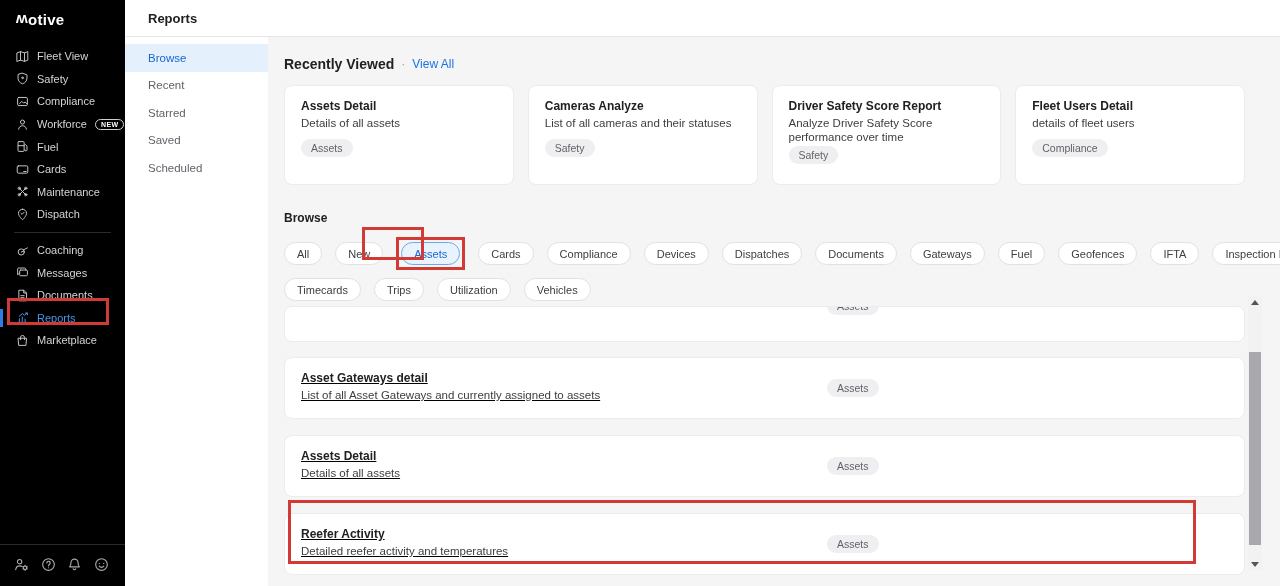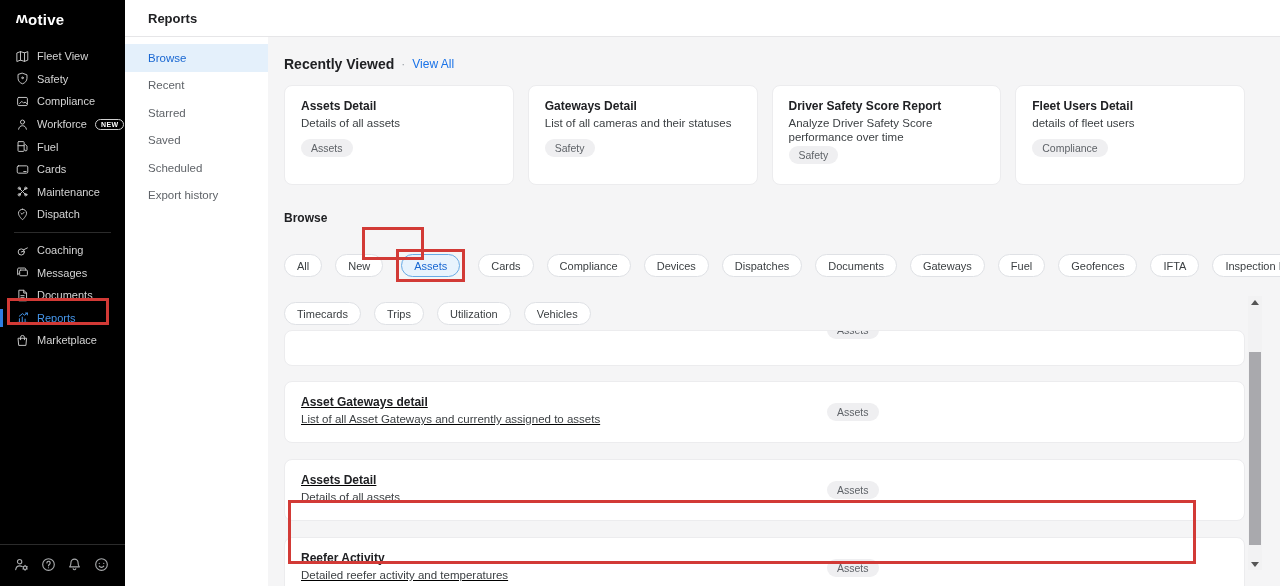--- a/index.html
+++ b/index.html
@@ -58,21 +58,21 @@
   .card-title { font-size:12px; font-weight:bold; color:#202124; }
   .card-desc { font-size:11.5px; color:#3c4043; margin-top:3px; line-height:1.25; }
   .tag { display:inline-block; background:#efeff1; color:#5f6368; font-size:10.5px; border-radius:10px; padding:3px 10px; }
   .card .tag { margin-top:9px; }
   .card:nth-child(3) .tag { margin-top:0; }
 
   .browse-heading { margin-top:26px; font-size:12px; font-weight:bold; color:#202124; }
 
   .chip-row { display:flex; align-items:center; gap:13px; margin-top:12px; flex-wrap:nowrap; }
   .chip-row + .chip-row { margin-top:8px; }
-  .chip-wrap { display:inline-flex;margin-top:12px; }
+  .chip-wrap { display:inline-flex; }
   .chip-wrap.annotated { border:3px solid #d23a36; padding:2px 2px; }
   .chip { height:23px; padding:0 12px; border-radius:12px; border:1px solid #dfe1e5; background:#fff; color:#3c4043;
           font-size:11px; display:inline-flex; align-items:center; cursor:pointer; white-space:nowrap;
           font-family:"Liberation Sans",sans-serif; }
   .chip.selected { color:#1967d2; border:1.5px solid #69abe6; background:#e8f3fd; }
 
   .report-list { margin-top:5px; }
   .rrow { position:relative; background:#fff; border:1px solid #ececee; border-radius:8px; height:62px; padding:13px 0 0 16px;
           margin-bottom:16px; cursor:pointer;text-decoration:underline; }
   .rrow-title { font-size:12px; font-weight:bold; color:#202124; }
@@ -303,44 +303,41 @@
           </div>
 
           <div class="subnav-item">
             <span>Saved</span>
           </div>
 
           <div class="subnav-item">
             <span>Scheduled</span>
           </div>
 
-          <div class="subnav-item">
-            <span>Export history</span>
-          </div>
 
       </div>
 
       <div class="main">
 
         <div class="recent-header">
           <span class="recent-heading">Recently Viewed</span>
           <span class="dot-sep">·</span>
           <span class="view-all">View All</span>
         </div>
 
         <div class="cards">
 
             <div class="card">
               <div class="card-title">Assets Detail</div>
               <div class="card-desc">Details of all assets</div>
               <span class="tag">Assets</span>
             </div>
 
             <div class="card">
-              <div class="card-title">Gateways Detail</div>
+              <div class="card-title">Cameras Analyze</div>
               <div class="card-desc">List of all cameras and their statuses</div>
               <span class="tag">Safety</span>
             </div>
 
             <div class="card">
               <div class="card-title">Driver Safety Score Report</div>
               <div class="card-desc">Analyze Driver Safety Score performance over time</div>
               <span class="tag">Safety</span>
             </div>
 

